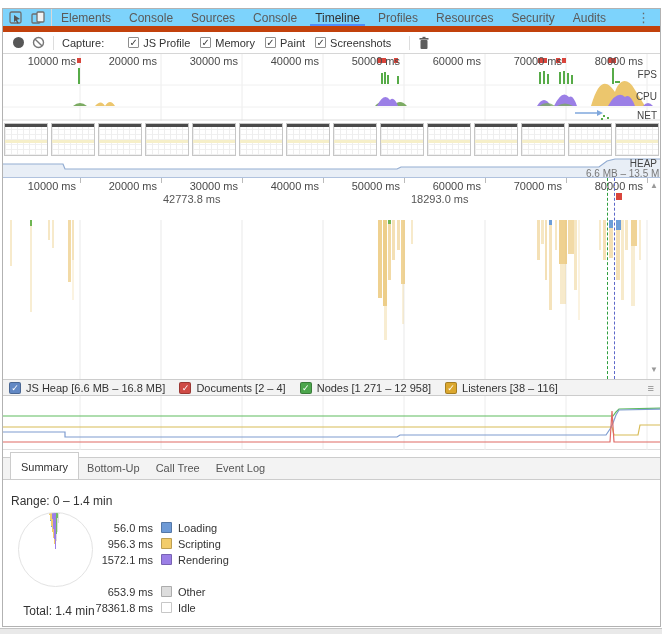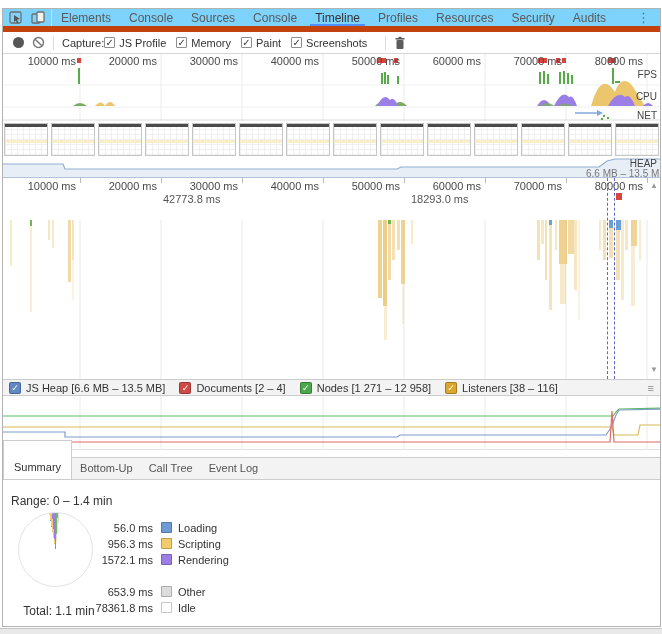--- a/index.html
+++ b/index.html
@@ -17,21 +17,21 @@
   .tab { padding:0 9px; height:100%; display:flex; align-items:center; cursor:default; position:relative; }
   .tab.active { color:#333; }
   .tab.active::after { content:""; position:absolute; left:4px; right:4px; bottom:0; height:2px; background:#4d90fe; }
   .menu-dots { margin-left:auto; padding:0 10px; font-size:13px; color:#666; letter-spacing:0; }
 
   
   .toolbar { position:absolute; top:23px; left:0; right:0; height:22px; background:#fff;
     border-bottom:1px solid #d6d6d6; display:flex; align-items:center; font-size:11px; color:#333; }
   .rec-btn { width:11px; height:11px; border-radius:50%; background:#575757; margin:0 8px 0 10px; }
   .vsep { width:1px; height:14px; background:#ddd; margin:0 8px; }
-  .cap-label { margin-right:0; }
+  .cap-label { margin-right:24px; }
   .cbx { width:11px; height:11px; border:1px solid #8e8e8e; background:#fff; border-radius:1px;
     display:inline-flex; align-items:center; justify-content:center; font-size:10px; line-height:10px; color:#3a3a3a; margin-right:4px; }
   .cap-item { display:flex; align-items:center; margin-right:10px; }
 
   
   .overview { position:absolute; top:45px; left:0; right:0; height:67px; background:#fff; }
   .ov-tick, .ruler-tick { position:absolute; font-size:11px; color:#494949; }
   .row-label { position:absolute; right:3px; font-size:10px; color:#444; }
 
   
@@ -71,22 +71,22 @@
   .cnt-cbx { width:12px; height:12px; border-radius:2px; border:1px solid rgba(0,0,0,.25);
     color:#fff; font-size:9px; line-height:11px; text-align:center; }
   .burger { margin-left:auto; padding-right:6px; color:#888; font-size:11px; letter-spacing:0; }
   .cntchart { position:absolute; top:387px; left:0; right:0; height:54px; background:#fff; border-bottom:1px solid #e0e0e0; }
 
   
   .dtabs { position:absolute; top:448px; left:0; right:0; height:23px; background:#f3f3f3;
     border-top:1px solid #ccc; border-bottom:1px solid #ccc; display:flex; align-items:flex-end;
     font-size:11px; color:#555; }
   .dtab { padding:4px 8px 5px; }
-  .dtab.active { background:#fff; border:1px solid #ccc; border-bottom:none; margin-left:0;
-    padding:20px 10px 6px; color:#333; }
+  .dtab.active { background:#fff; border:1px solid #ccc; border-bottom:none; margin-left:7px;
+    padding:8px 10px 6px; color:#333; }
 
   
   .content { position:absolute; top:471px; left:0; right:0; bottom:0; background:#fff; font-size:11px; }
   .range-label { position:absolute; top:14px; left:8px; font-size:12px; color:#333; }
   .pie { position:absolute; top:32px; left:15px; width:75px; height:75px; border-radius:50%;
     border:1px solid #e3e3e3; }
   .total-label { position:absolute; top:124px; left:0; width:112px; text-align:center; font-size:12px; color:#333; }
   .leg-row { position:absolute; left:60px; width:260px; height:15px; display:flex; align-items:center; }
   .leg-val { width:90px; text-align:right; color:#333; }
   .leg-swatch { width:11px; height:11px; border:1px solid rgba(0,0,0,.22); border-radius:1px; margin:0 6px 0 8px; }
@@ -333,21 +333,21 @@
     <span class="scroll-arrow" style="right:2px;top:145px;position:absolute">▼</span>
   </div>
 
   <div class="dash-line" style="left:604px"></div>
   <div class="dash-line blue" style="left:611px"></div>
   <div class="red-flag" style="left:613px"></div>
 
   <div class="cnt-legend">
     <span class="cnt-item">
       <span class="cnt-cbx" style="background-color: rgb(98, 136, 196);">✓</span>
-      <span>JS Heap [6.6 MB – 13.5 MB]</span>
+      <span>JS Heap [6.6 MB – 16.8 MB]</span>
     </span>
     <span class="cnt-item">
       <span class="cnt-cbx" style="background-color: rgb(207, 74, 69);">✓</span>
       <span>Documents [2 – 4]</span>
     </span>
     <span class="cnt-item">
       <span class="cnt-cbx" style="background-color: rgb(76, 166, 76);">✓</span>
       <span>Nodes [1 271 – 12 958]</span>
     </span>
     <span class="cnt-item">
@@ -379,21 +379,21 @@
   <div class="dtabs">
     <div class="dtab active">Summary</div>
     <div class="dtab">Bottom-Up</div>
     <div class="dtab">Call Tree</div>
     <div class="dtab">Event Log</div>
   </div>
 
   <div class="content">
     <div class="range-label">Range: 0 – 1.4 min</div>
     <div class="pie" style="background: conic-gradient(from -10deg, rgb(110, 154, 214) 0deg, rgb(110, 154, 214) 0.25deg, rgb(242, 204, 106) 0.25deg, rgb(242, 204, 106) 4.44deg, rgb(155, 127, 230) 4.44deg, rgb(155, 127, 230) 11.33deg, rgb(113, 188, 94) 11.33deg, rgb(113, 188, 94) 13.65deg, rgb(221, 221, 221) 13.65deg, rgb(221, 221, 221) 16.51deg, rgb(255, 255, 255) 16.51deg, rgb(255, 255, 255) 360deg);"></div>
-    <div class="total-label">Total: 1.1 min</div>
+    <div class="total-label">Total: 1.4 min</div>
 
     <div class="leg-row" style="top:40px">
       <span class="leg-val">56.0 ms</span>
       <span class="leg-swatch" style="background-color: rgb(110, 154, 214);"></span>
       <span>Loading</span>
     </div>
     <div class="leg-row" style="top:56px">
       <span class="leg-val">956.3 ms</span>
       <span class="leg-swatch" style="background-color: rgb(242, 204, 106);"></span>
       <span>Scripting</span>

